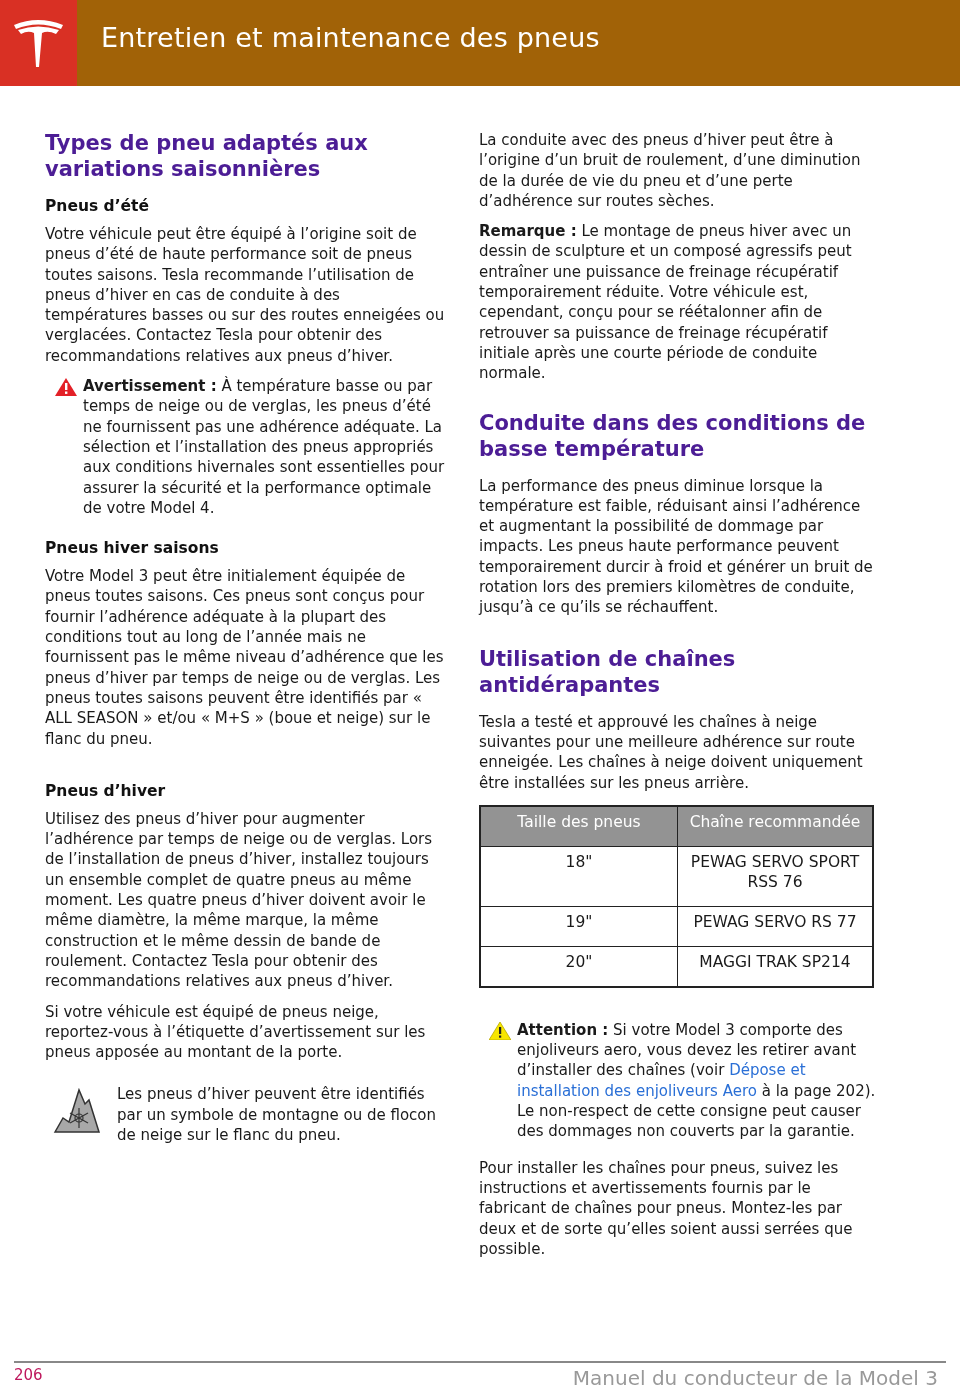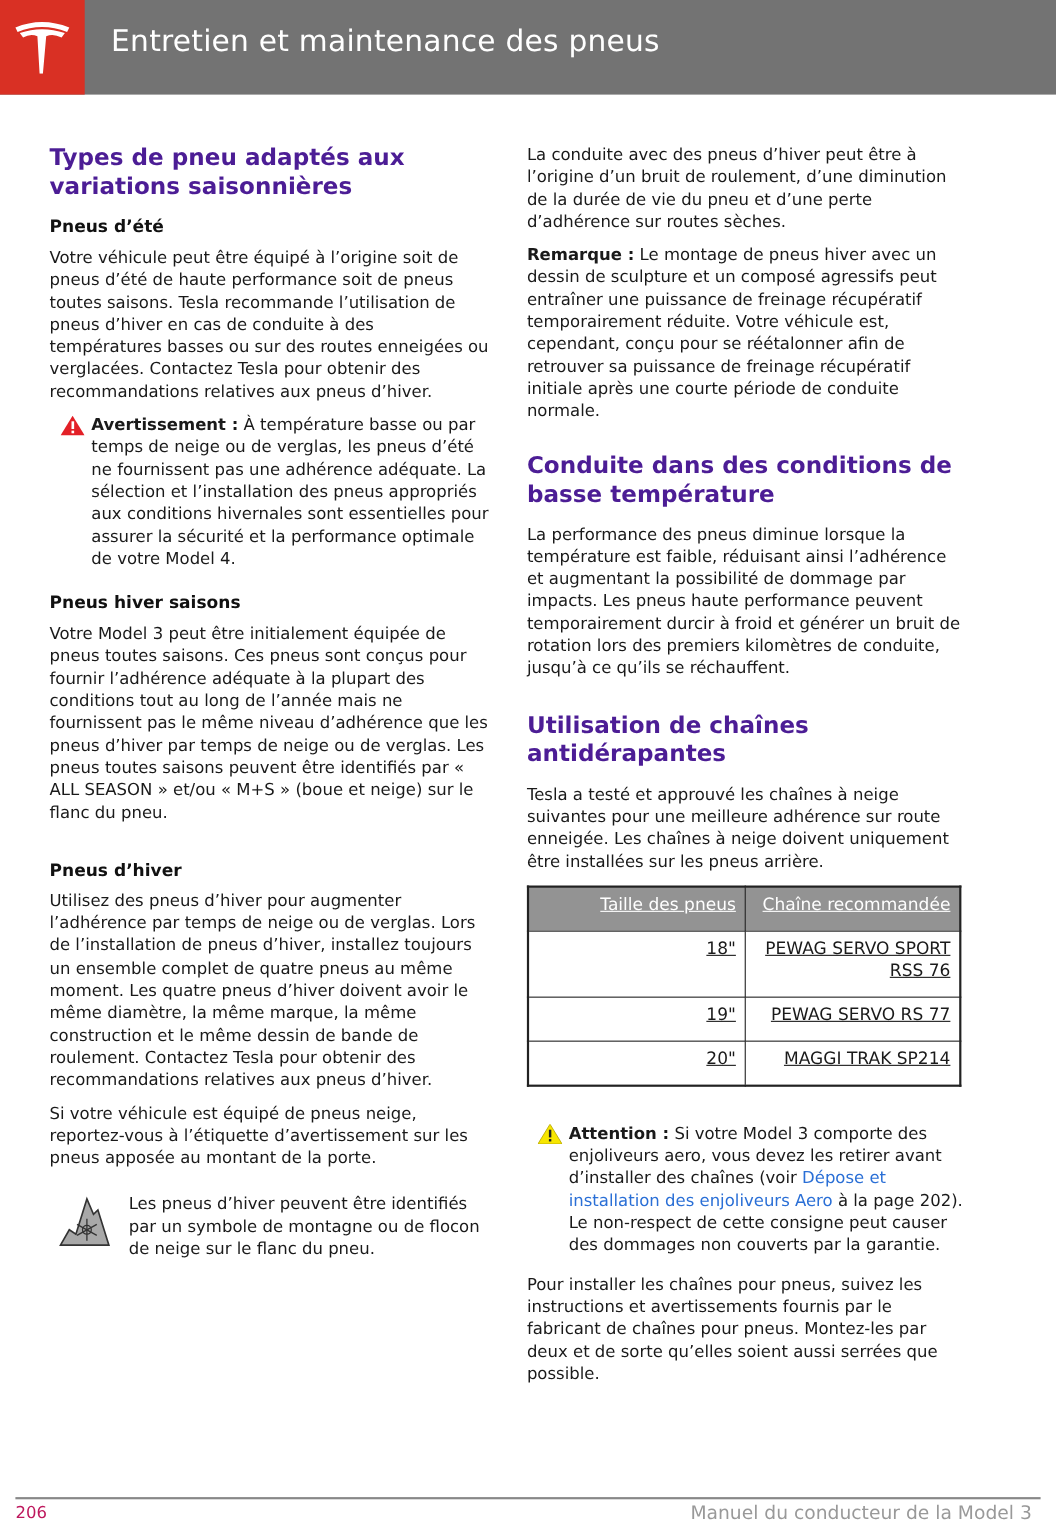--- a/index.html
+++ b/index.html
@@ -1,49 +1,49 @@
 <!DOCTYPE html>
 <html><head>
 <meta charset="utf-8">
 <style>
   html, body { margin: 0; padding: 0; }
   body {
     width: 960px; height: 1396px; position: relative; overflow: hidden;
     background: #ffffff; color: #1a1a1a;
     font-family: "DejaVu Sans", sans-serif;
   }
-  .header { position: absolute; left: 0; top: 0; width: 960px; height: 86px; background: #737373; }
+  .header { position: absolute; left: 0; top: 0; width: 960px; height: 86px; background: #a16207; }
   .logo-box { position: absolute; left: 0; top: 0; width: 77px; height: 86px; background: #d93024; }
   .logo-box svg { position: absolute; left: 12px; top: 17px; }
   .header-title {
     position: absolute; left: 101px; top: 22px; font-size: 27px; color: #ffffff;
     font-family: "DejaVu Sans", sans-serif; letter-spacing: 0.2px;
   }
   .col { position: absolute; top: 130px; width: 400px; }
   .col-left { left: 45px; }
   .col-right { left: 479px; }
   .h1 { font-size: 21px; line-height: 26px; margin: 0 0 14px 0; font-weight: bold; color: #4c1d95; }
   .h2 { font-size: 15.5px; line-height: 20px; margin: 0 0 8px 0; font-weight: bold; color: #111; }
   p { margin: 0 0 10px 0; font-size: 15px; line-height: 20.3px; }
   .b { font-weight: bold; }
   .note { position: relative; padding-left: 38px; margin: 10px 0 16px 0; }
   .note .icon { position: absolute; left: 10px; top: 2px; }
   .link { color: #2a6fd6; }
   table.chains { border-collapse: collapse; width: 395px; margin: 12px 0 32px 0; border: 2px solid #222; }
   table.chains th, table.chains td {
-    border: 1.5px solid #222; text-align: right; vertical-align: top;
-    font-size: 15.5px; line-height: 20px; padding: 5px 8px 14px 8px; font-weight: normal; text-decoration: underline;
+    border: 1.5px solid #222; text-align: center; vertical-align: top;
+    font-size: 15.5px; line-height: 20px; padding: 5px 8px 14px 8px; font-weight: normal;
   }
   table.chains th { background: #939393; color: #fff; }
   table.chains td:first-child, table.chains th:first-child { width: 180px; }
   .winter-symbol { position: relative; padding-left: 72px; margin-top: 22px; }
   .winter-symbol .icon { position: absolute; left: 8px; top: 2px; }
   .footer-line { position: absolute; left: 14px; right: 14px; top: 1361px; height: 2px; background: #888; }
   .page-number { position: absolute; left: 14px; top: 1366px; font-size: 15px; color: #be185d; }
-  .footer-manual { position: absolute; right: 22px; top: 1366px; font-size: 17px; color: #999; }
+  .footer-manual { position: absolute; right: 22px; top: 1366px; font-size: 20px; color: #999; }
 </style>
 </head>
 <body>
 
 <div class="header">
   <div class="logo-box">
     <svg width="53" height="50" viewBox="0 0 53 50">
       <path d="M2 8 Q26 -2 51 8 L49 12 Q26 3 4 12 Z" fill="#fff"></path>
       <path d="M6 13 Q26 6 47 13 L44 17 Q36 13 30 16 L27 50 L24 50 L22 16 Q16 13 9 17 Z" fill="#fff"></path>
     </svg>

